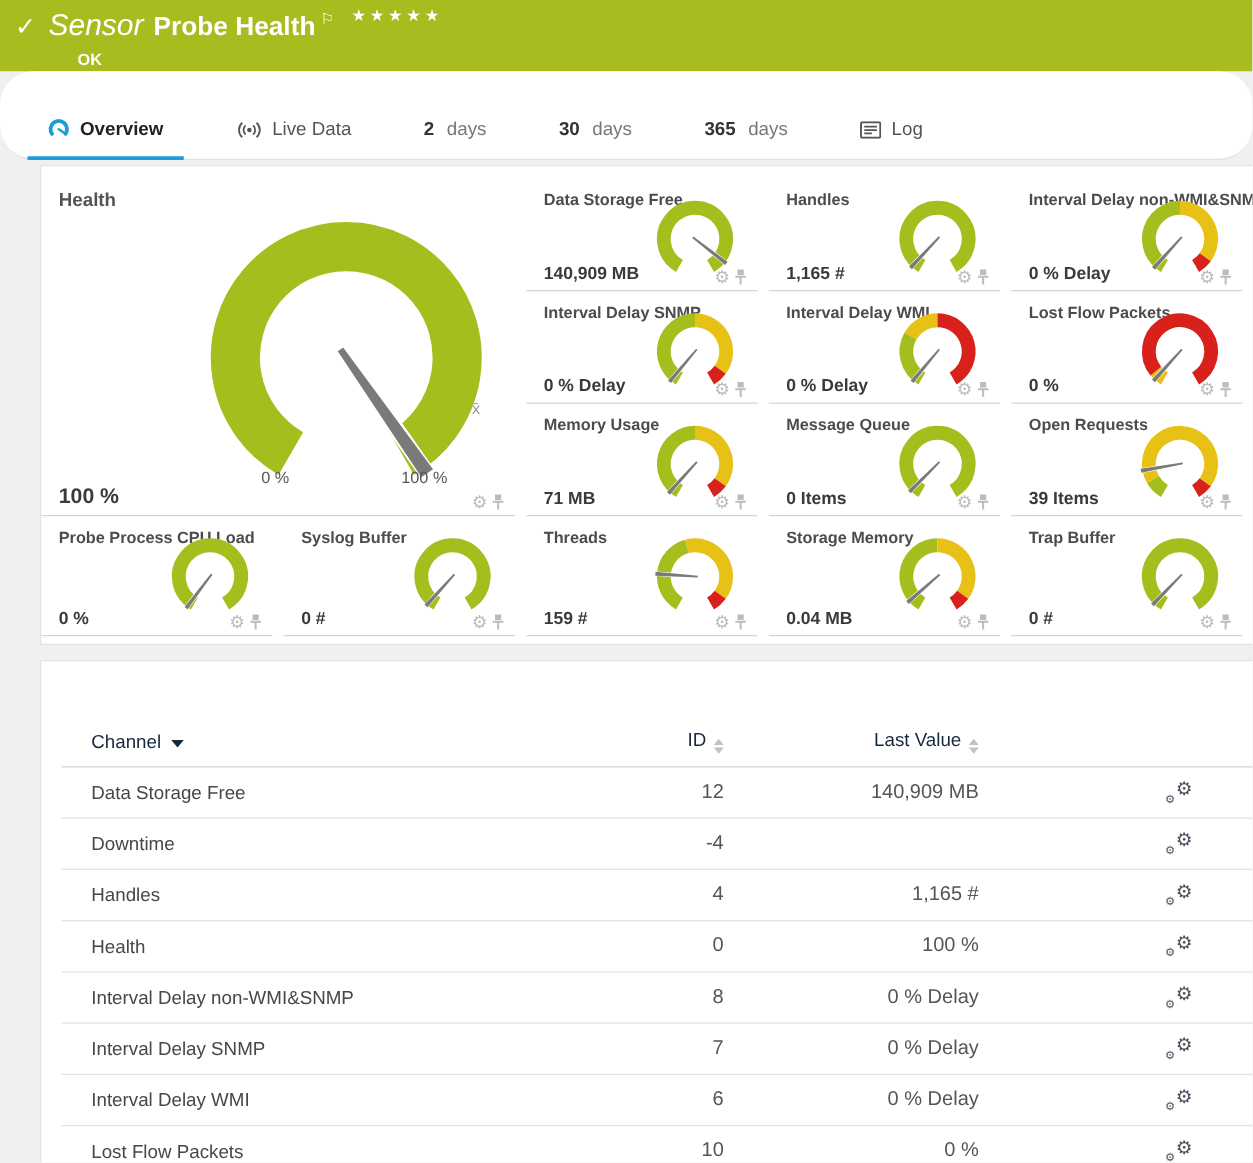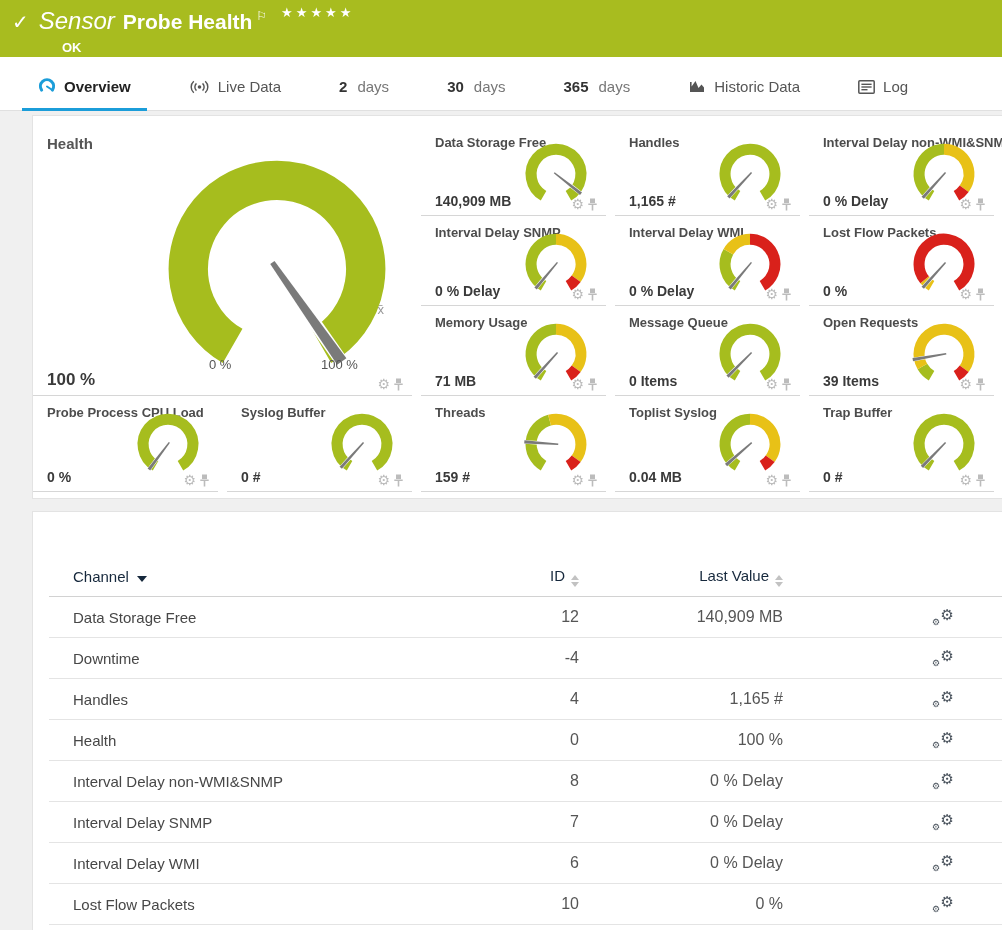--- a/index.html
+++ b/index.html
@@ -11,22 +11,22 @@
   .topbar { height:57px; background:var(--green); color:#fff; padding:7px 0 0 12px; }
   .title-line { display:flex; align-items:baseline; }
   .check { font-size:20px; font-weight:bold; margin-right:10px; }
   .sensor-type { font-style:italic; font-size:24px; margin-right:8px; }
   .sensor-title { font-size:21px; font-weight:bold; }
   .flag { font-size:12px; position:relative; top:-9px; margin-left:4px; }
   .stars { font-size:13px; letter-spacing:3px; margin-left:14px; align-self:flex-start; position:relative; top:-2px; }
   .status-ok { font-size:13px; font-weight:bold; padding:5px 0 0 50px; }
 
   
-  .tabs { height:54px; background:#fff; border-bottom:1px solid #e0e0e0;
-    display:flex; align-items:flex-end; padding-left:20px; }
+  .tabs { height:71px; background:#fff; border-bottom:1px solid #e0e0e0;
+    display:flex; align-items:flex-end; padding-left:20px;border-radius:27px; }
   .tab { position:relative; display:flex; align-items:center; gap:8px;
     padding:0 18px 15px 18px; font-size:15px; color:#555; cursor:pointer; white-space:nowrap; }
   .tab + .tab { margin-left:22px; }
   .tab.active { color:#222; font-weight:bold; }
   .tab.active::after { content:""; position:absolute; left:2px; right:2px; bottom:-1px;
     height:3px; background:var(--blue); }
   .tab .num { font-weight:bold; color:#333; margin-right:2px; }
   .tab .unit { color:#777; }
   .ticon { flex:0 0 auto; }
 
@@ -113,26 +113,20 @@
   </div>
   <div class="tab">
     <span class="num">30</span>
     <span class="unit">days</span>
   </div>
   <div class="tab">
     <span class="num">365</span>
     <span class="unit">days</span>
   </div>
   <div class="tab">
-    <svg class="ticon" width="18" height="15" viewBox="0 0 18 15">
-      <path d="M2 13 L2 3 L3.6 3 L3.6 7.5 L7.5 2 L10.5 9 L13.5 5.5 L16 8.5 L16 13 Z" fill="#555"></path>
-    </svg>
-    <span>Historic Data</span>
-  </div>
-  <div class="tab">
     <svg class="ticon" width="17" height="14" viewBox="0 0 17 14">
       <rect x="0.8" y="0.8" width="15.4" height="12.4" rx="1" fill="none" stroke="#555" stroke-width="1.5"></rect>
       <line x1="3.4" y1="4.3" x2="13.6" y2="4.3" stroke="#555" stroke-width="1.4"></line>
       <line x1="3.4" y1="7" x2="13.6" y2="7" stroke="#555" stroke-width="1.4"></line>
       <line x1="3.4" y1="9.7" x2="9.5" y2="9.7" stroke="#555" stroke-width="1.4"></line>
     </svg>
     <span>Log</span>
   </div>
 </nav>
 
@@ -358,21 +352,21 @@
       <div class="gvalue">159 #</div>
       <div class="cell-icons">
           <span class="gear-glyph">⚙</span>
           <svg width="11" height="13" viewBox="0 0 11 13">
             <path d="M3 0.5h5v4.5H3z M1.3 5.5h8.4v1.6H1.3z M4.7 7.1h1.6V12.5h-1.6z" fill="#bcbcbc"></path>
           </svg>
         </div>
     </div>
 
     <div class="gcell">
-      <div class="gtitle">Toplist Syslog</div>
+      <div class="gtitle">Storage Memory</div>
       <div class="gauge"><svg viewBox="0 0 120 120">
             <path d="M 38.00 100.11 A 44 44 0 0 1 60.00 18.00" fill="none" stroke="#a6bd1e" stroke-width="19.5"></path>
             <path d="M 60.00 18.00 A 44 44 0 0 1 95.60 87.86" fill="none" stroke="#e8c117" stroke-width="19.5"></path>
             <path d="M 95.60 87.86 A 44 44 0 0 1 82.00 100.11" fill="none" stroke="#d9211b" stroke-width="19.5"></path>
             <line x1="41.886970074653476" y1="77.74541669577218" x2="14.71742518663369" y2="101.36354173943045" stroke="#ffffff" stroke-width="6.5"></line>
             <polygon points="62.165961583203426,58.39464142974837 63.871715058578744,60.35688633832758 19.573228788698202,100.85249244809219 15.89929822635136,96.62611879884466" fill="#7a7a7a"></polygon>
           </svg></div>
       <div class="gvalue">0.04 MB</div>
       <div class="cell-icons">
           <span class="gear-glyph">⚙</span>

